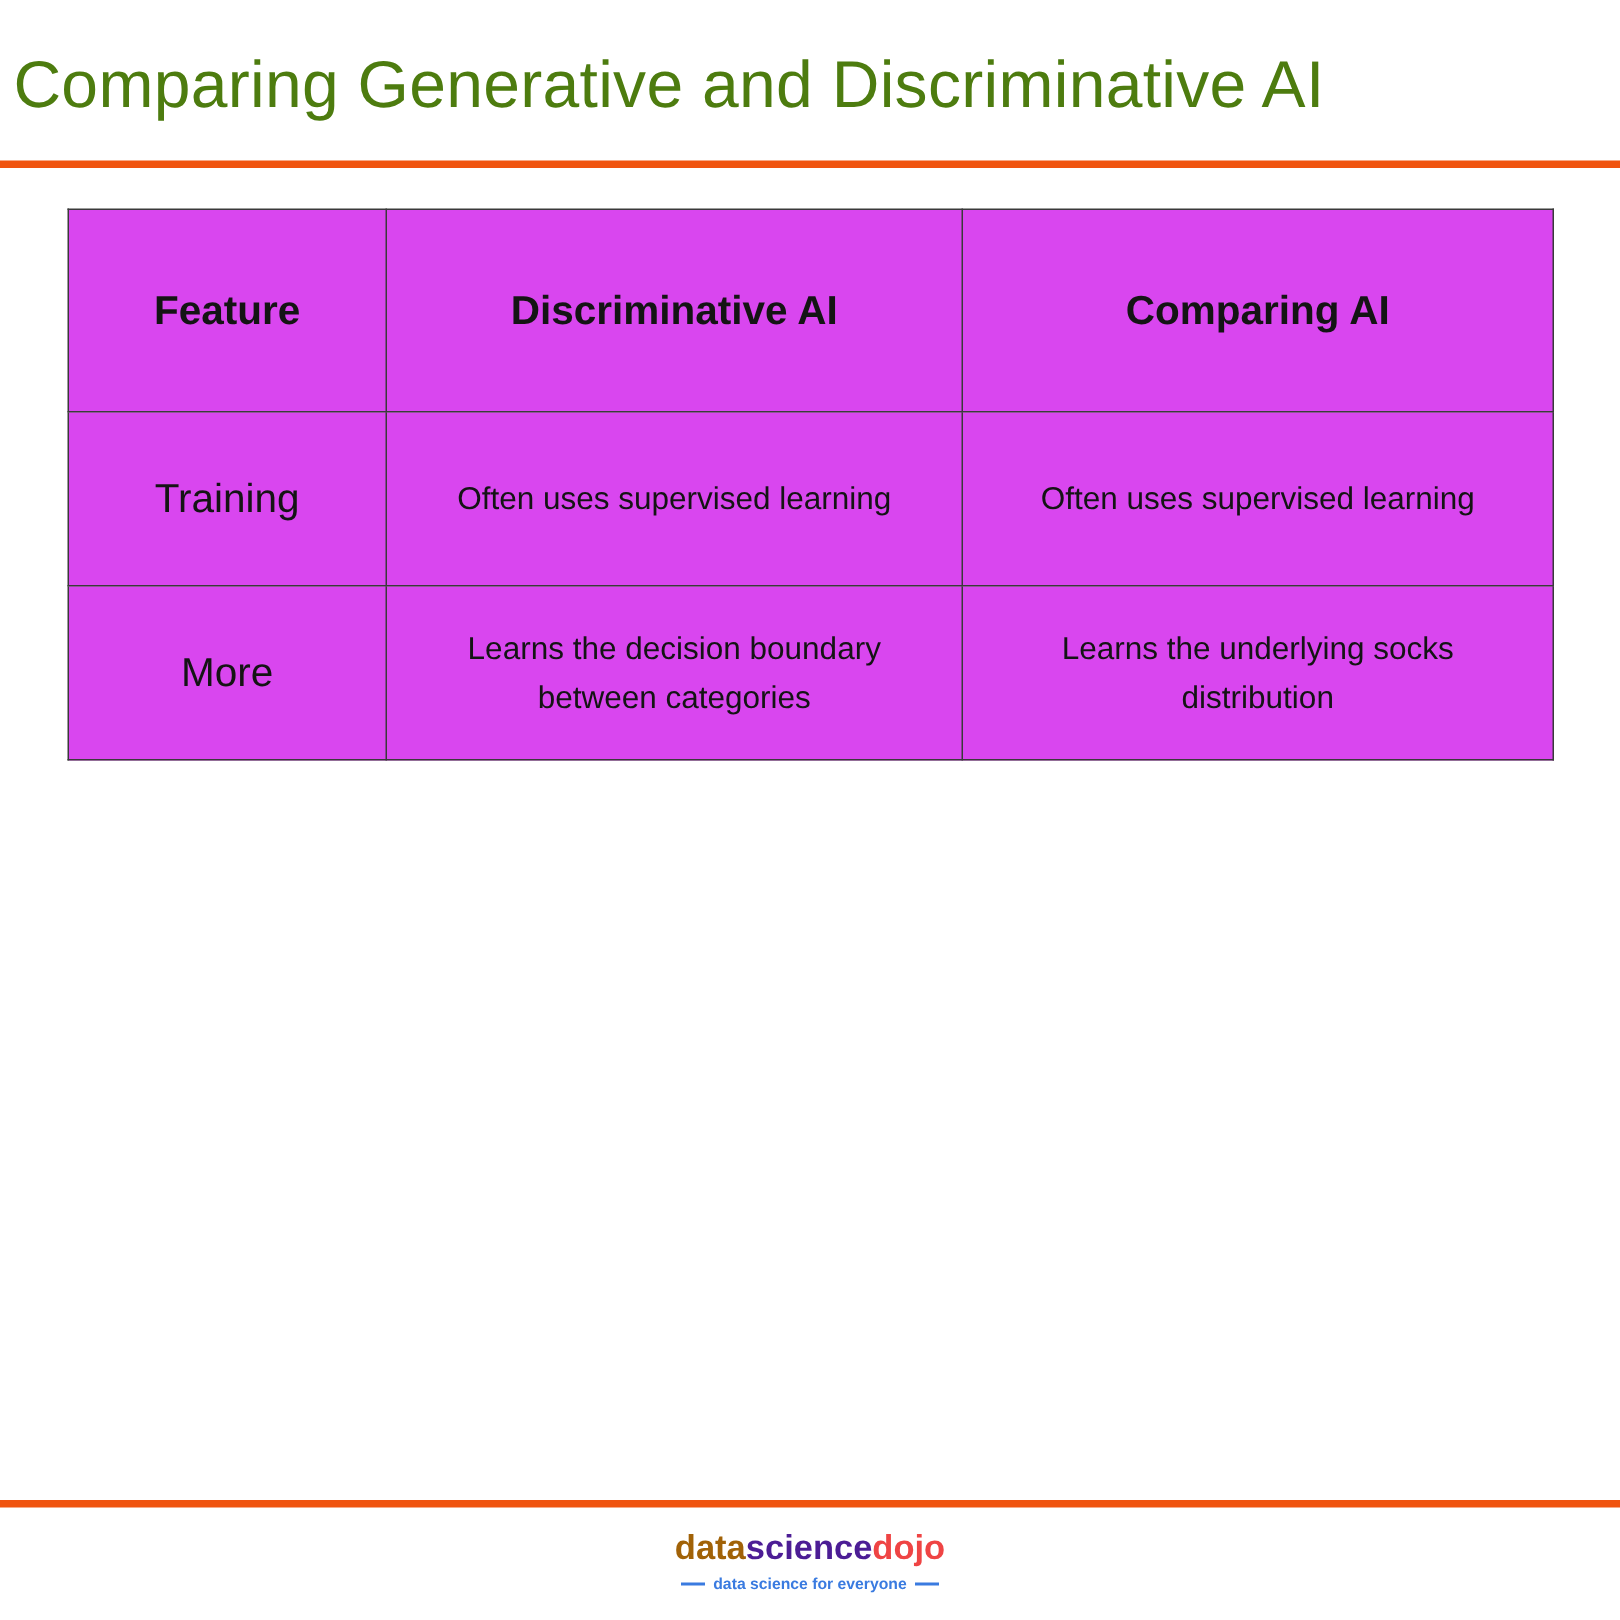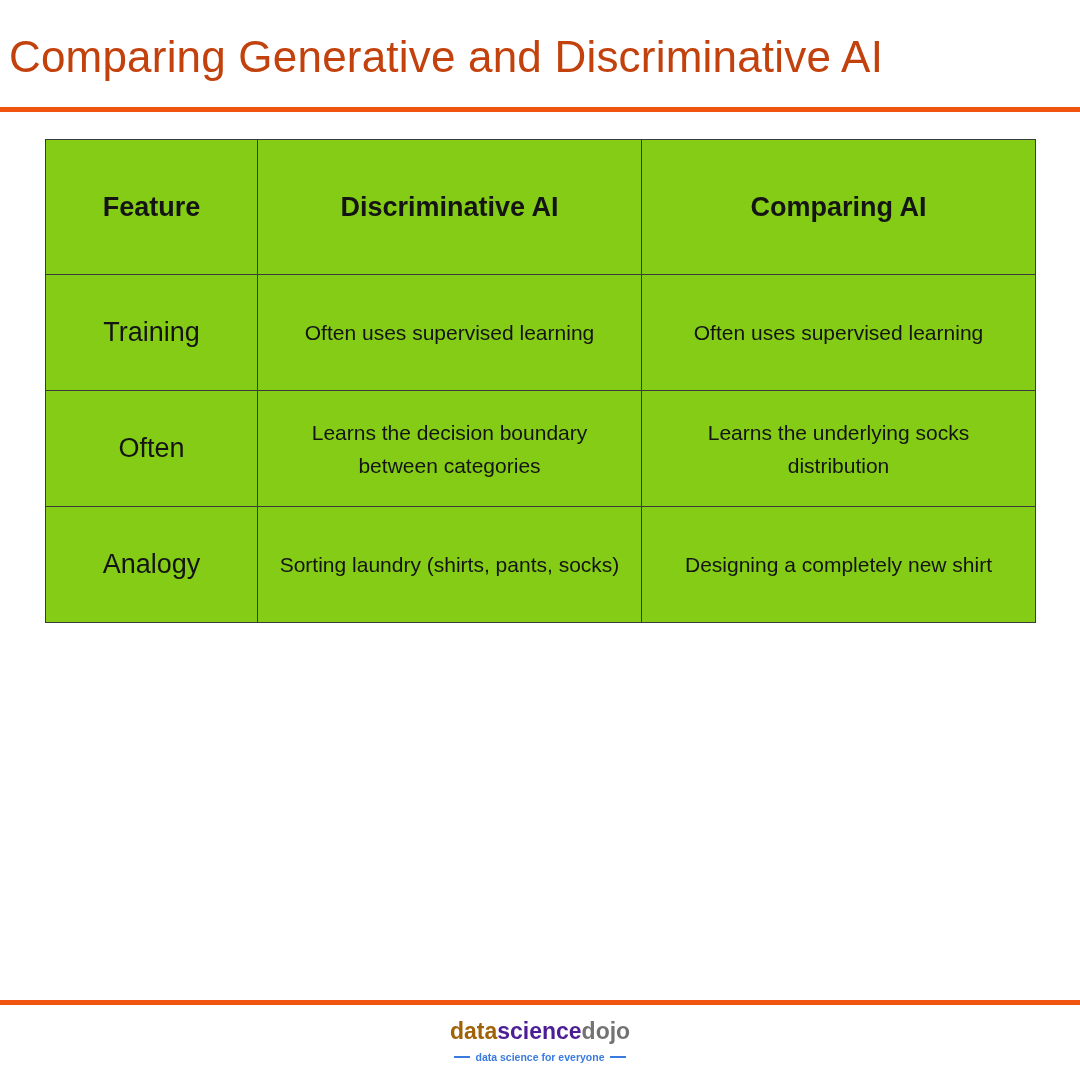--- a/index.html
+++ b/index.html
@@ -4,47 +4,47 @@
   <style>
     html, body { margin: 0; padding: 0; }
     body {
       width: 1080px; height: 1080px; background: #ffffff; position: relative;
       font-family: "Liberation Sans", sans-serif; color: #111;
       overflow: hidden;
     }
     .title {
       position: absolute; top: 32px; left: 0; width: 892px; text-align: center;
       font-size: 44px; font-weight: normal; letter-spacing: 0.2px;
-      font-family: "Liberation Sans", sans-serif; color: #c2410c;
+      font-family: "Liberation Sans", sans-serif; color: #4d7c0f;
     }
     .rule {
       position: absolute; left: 0; width: 1080px; height: 5px; background: #f0540f;
     }
     .rule.top { top: 107px; }
     .rule.bottom { top: 1000px; }
     table.cmp {
       position: absolute; top: 139px; left: 45px;
       width: 990px; border-collapse: collapse; table-layout: fixed;
     }
     table.cmp td, table.cmp th {
-      border: 1.5px solid #3a3a3a; background: #84cc16;
+      border: 1.5px solid #3a3a3a; background: #d946ef;
       text-align: center; vertical-align: middle; padding: 0 14px;
       font-size: 21px; line-height: 33px; color: #141414;
     }
     table.cmp th { font-weight: bold; font-size: 27px; height: 134px; }
     table.cmp td { height: 115px; }
     table.cmp td.feat { font-size: 27px; }
     col.c1 { width: 212px; } col.c2 { width: 384px; } col.c3 { width: 394px; }
     .logo {
       position: absolute; top: 1018px; left: 0; width: 1080px; text-align: center;
     }
     .logo-main { font-size: 23px; font-weight: bold; letter-spacing: 0px; line-height: 26px; }
     .logo-main .blue { color: #a16207; }
     .logo-main .orange { color: #4c1d95; }
-    .logo-main .gray { color: #737373; }
+    .logo-main .gray { color: #ef4444; }
     .logo-sub {
       font-size: 10.5px; color: #3a7be0; margin-top: 1px;
       display: inline-flex; align-items: center; gap: 6px; font-weight: bold;
     }
     .logo-sub .dash { display: inline-block; width: 16px; height: 2px; background: #3a7be0; }
   </style>
 </head>
 <body>
 
 <div class="title">Comparing Generative and Discriminative AI</div>
@@ -63,28 +63,23 @@
       <th>Comparing AI</th>
     </tr>
   </thead>
   <tbody>
     <tr>
       <td class="feat">Training</td>
       <td>Often uses supervised learning</td>
       <td>Often uses supervised learning</td>
     </tr>
     <tr>
-      <td class="feat">Often</td>
+      <td class="feat">More</td>
       <td>Learns the decision boundary between categories</td>
       <td>Learns the underlying socks distribution</td>
-    </tr>
-    <tr>
-      <td class="feat">Analogy</td>
-      <td>Sorting laundry (shirts, pants, socks)</td>
-      <td>Designing a completely new shirt</td>
     </tr>
   </tbody>
 </table>
 
 <div class="rule bottom"></div>
 
 <div class="logo">
   <div class="logo-main">
     <span class="blue">data</span><span class="orange">science</span><span class="gray">dojo</span>
   </div>

